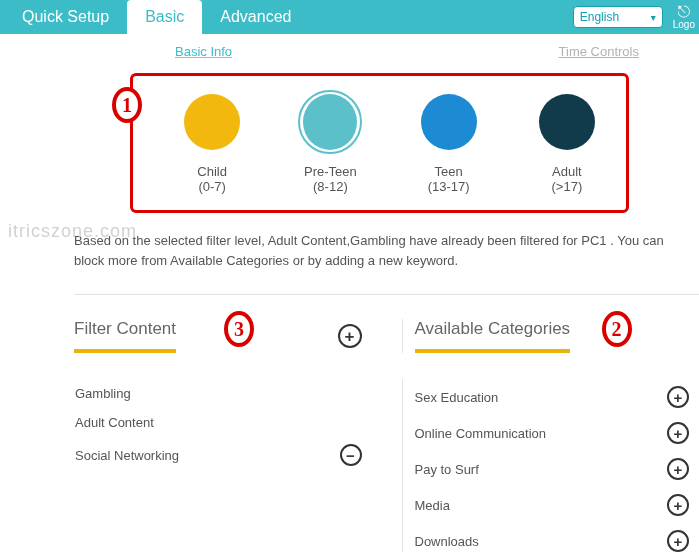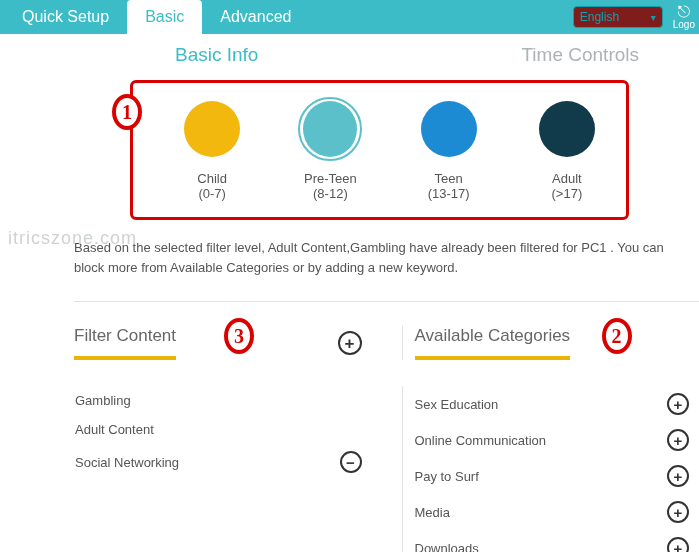--- a/index.html
+++ b/index.html
@@ -37,21 +37,21 @@
   }
   .top-right {
     margin-left: auto;
     display: flex;
     align-items: center;
     padding-right: 4px;
     height: 100%;
     gap: 10px;
   }
   .lang-select {
-    background: #7f1d1d;
+    background: #ffffff;
     border: 1px solid #11a0ad;
     border-radius: 4px;
     height: 22px;
     width: 90px;
     display: flex;
     align-items: center;
     padding: 0 6px;
     color: #11a0ad;
     font-size: 12px;
     cursor: pointer;
@@ -67,23 +67,24 @@
     font-size: 10px;
     line-height: 1;
     cursor: pointer;
   }
   .logout-block .icon {
     font-size: 16px;
     display: block;
   }
   .subtabs {
     display: flex;
-    font-size: 19px;
+    font-size: 13px;
     color: #aeb3b6;
     padding: 10px 0 4px 0;
+    text-decoration: underline;
   }
   .subtab {
     cursor: pointer;
   }
   .subtab.active { color: #3cbcc7; }
   .subtab.left { margin-left: 175px; }
   .subtab.right { margin-left: auto; margin-right: 60px; }
   .content {
     position: relative;
     padding: 0 0 0 0;

